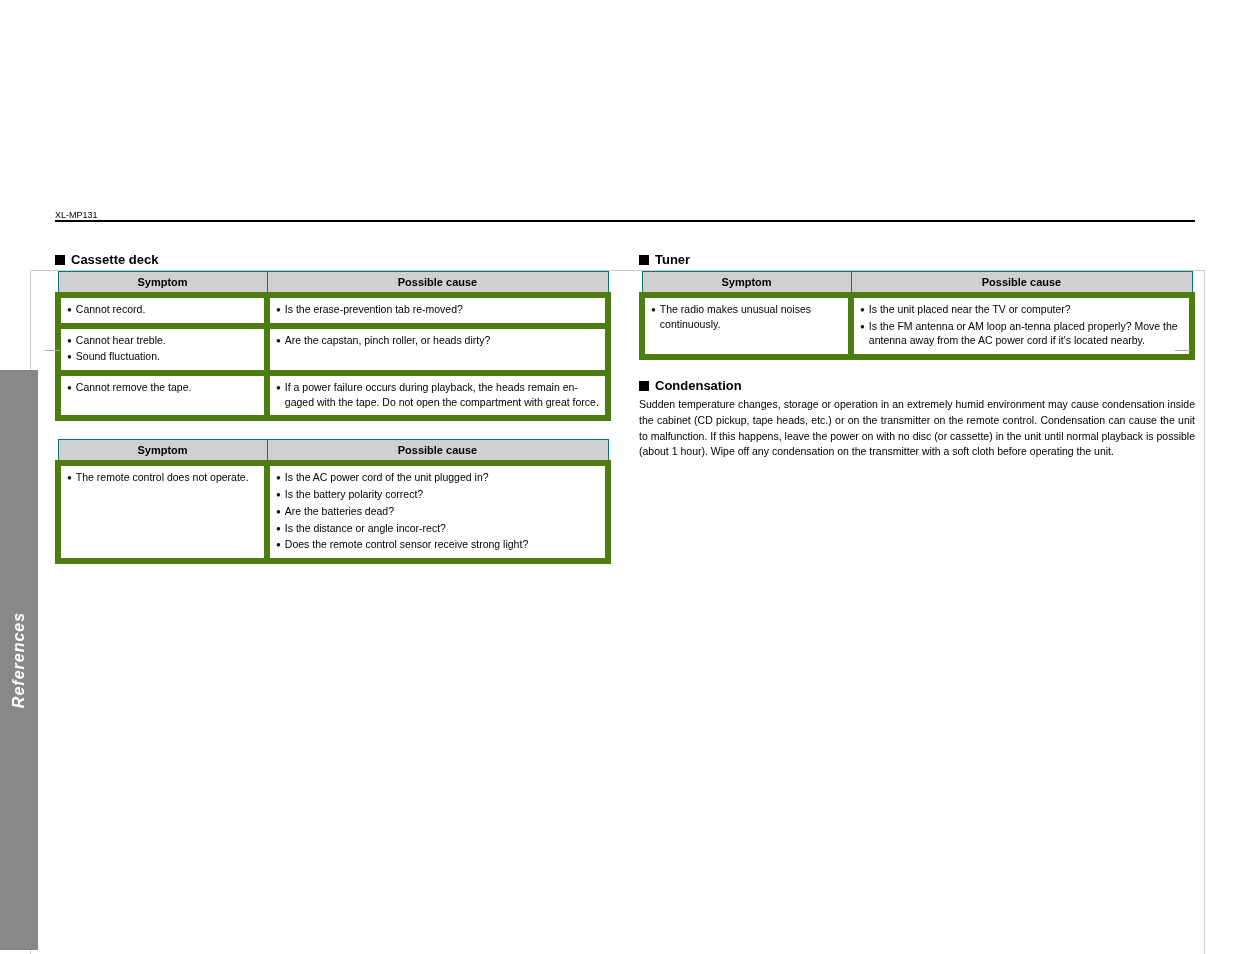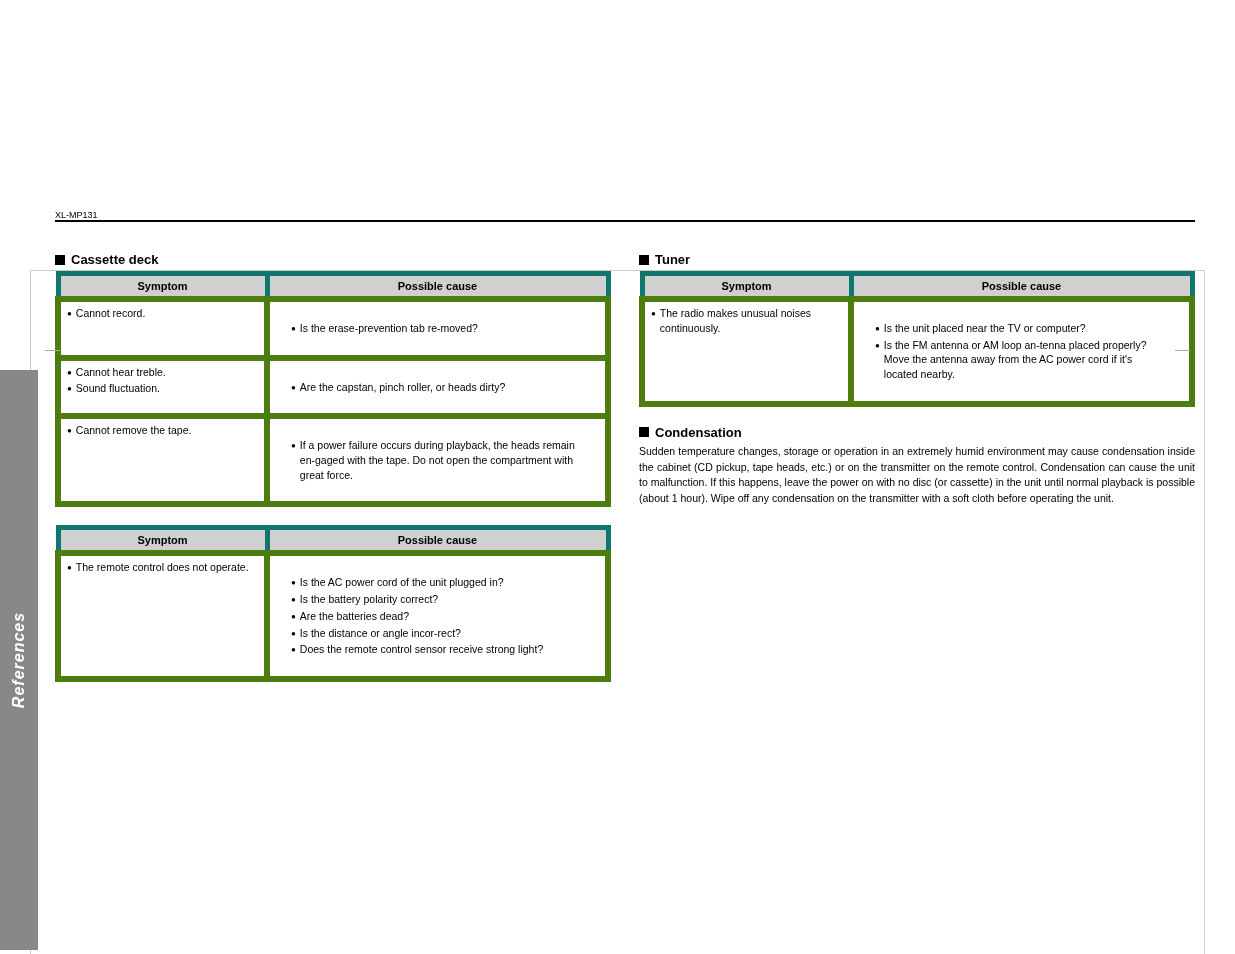--- a/index.html
+++ b/index.html
@@ -87,21 +87,21 @@
 
     
     .trouble-table {
       width: 100%;
       border-collapse: collapse;
       border: 1px solid #666;
     }
 
     .trouble-table th {
       background: #d0d0d0;
-      border: 5px solid #0f766e;
+      border: 1px solid #0f766e;
       padding: 4px 6px;
       font-size: 11px;
       font-weight: bold;
       text-align: center;
     }
 
     .trouble-table td {
       border: 6px solid #4d7c0f;
       padding: 4px 6px;
       vertical-align: top;
@@ -109,21 +109,21 @@
       line-height: 1.4;
     }
 
     .trouble-table td:first-child {
       width: 38%;
     }
 
     .bullet-list {
       list-style: none;
       padding: 0;
-      margin: 15px;
+      margin: 0;
     }
 
     .bullet-list li {
       display: flex;
       align-items: flex-start;
       gap: 4px;
       margin-bottom: 2px;
       line-height: 1.4;
       font-size: 10.5px;
     }

